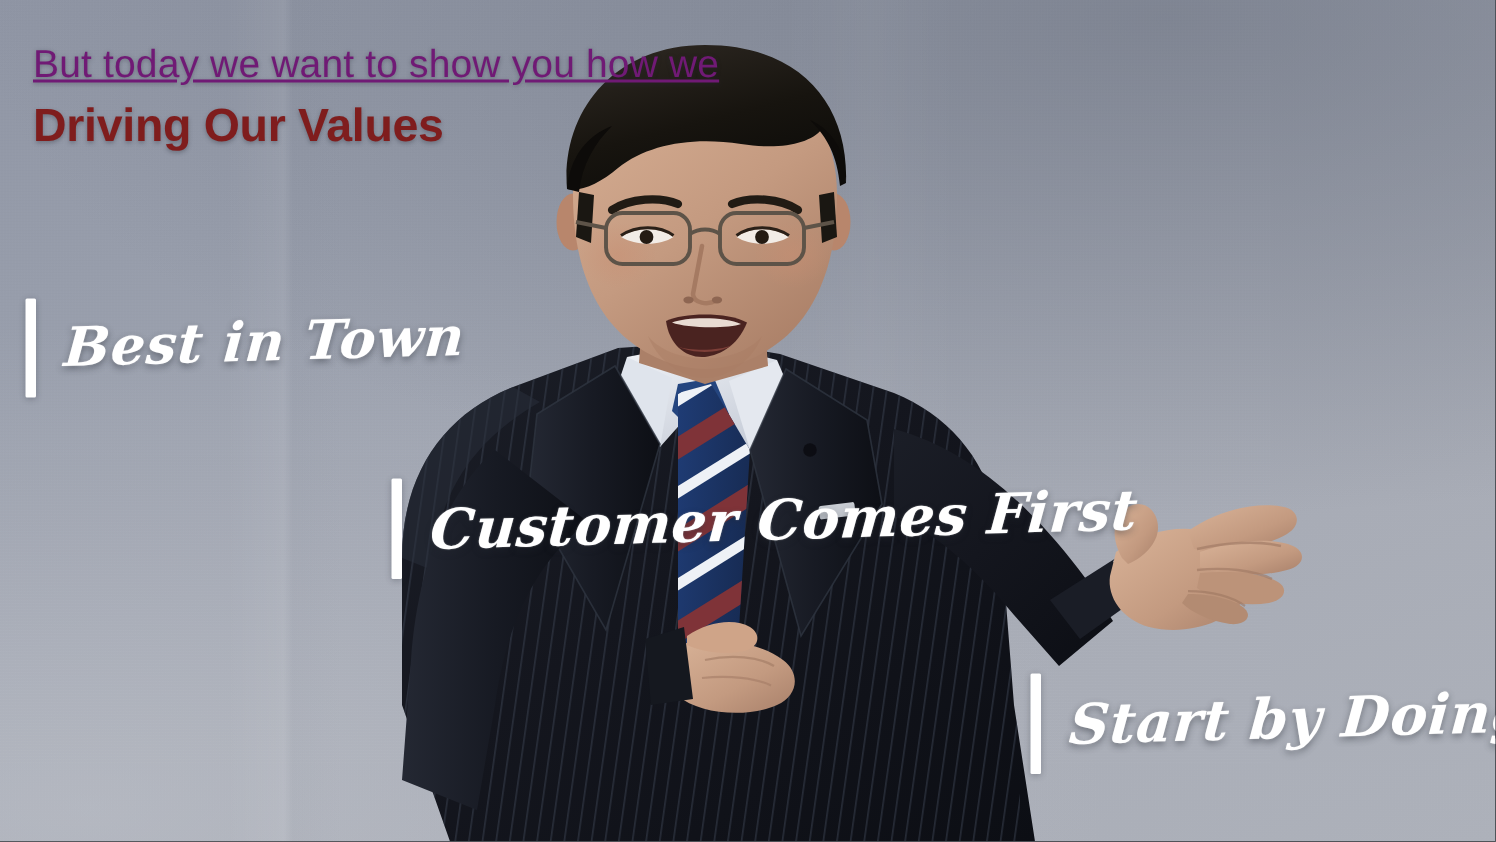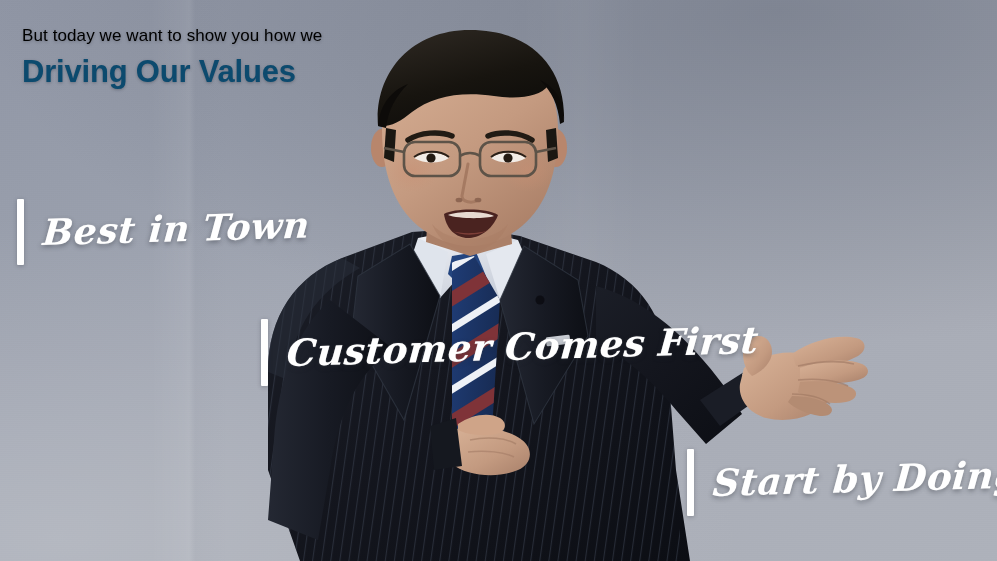--- a/index.html
+++ b/index.html
@@ -75,34 +75,35 @@
   #speaker { position:absolute; left:0; top:0; width:997px; height:561px; }
 
   
   .headline {
     position:absolute; left:22px; top:25px;
     width:560px;
     color:#ffffff;
     text-shadow:0 1px 3px rgba(40,44,54,.35);
   }
   .headline .lead {
-    font-size:17px;
+    font-size:26px;
     line-height:1.33;
     font-weight:400;
     letter-spacing:.1px;
-    color:#000000;
+    color:#701a75;
+    text-decoration:underline;
   }
   .headline .bold {
     display:block;
     margin-top:7px;
     font-size:31px;
     line-height:1.1;
     font-weight:700;
     letter-spacing:-.2px;
-    color:#0c4a6e;
+    color:#7f1d1d;
   }
 
   .callout {
     position:absolute;
     display:flex;
     align-items:center;
   }
   .callout .bar {
     width:7px;
     background:#ffffff;

